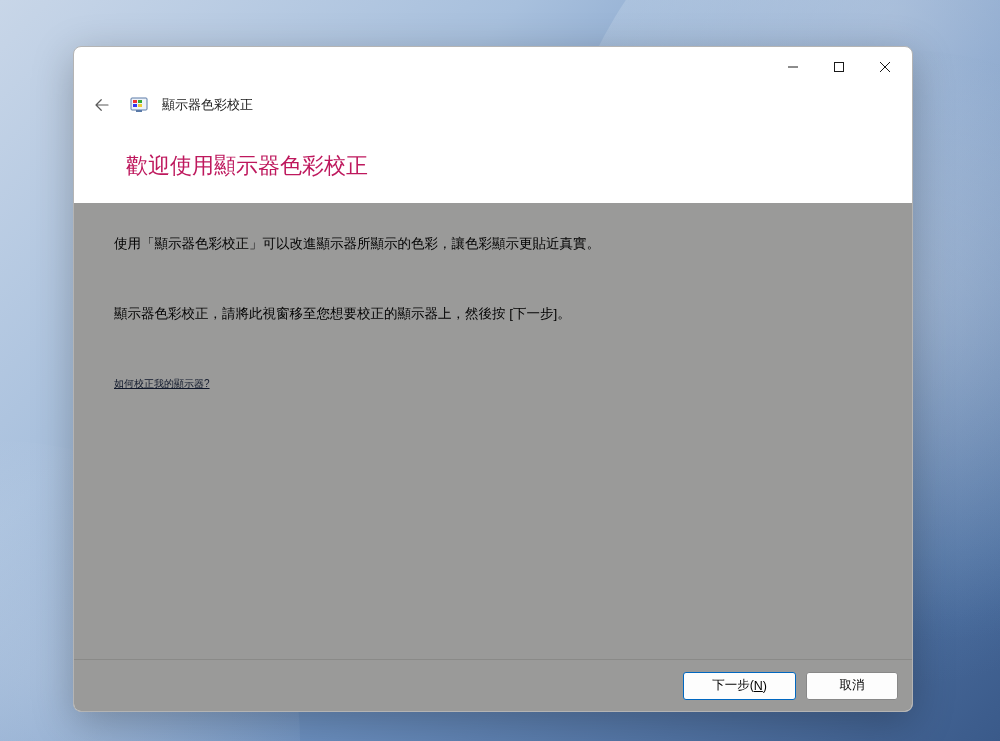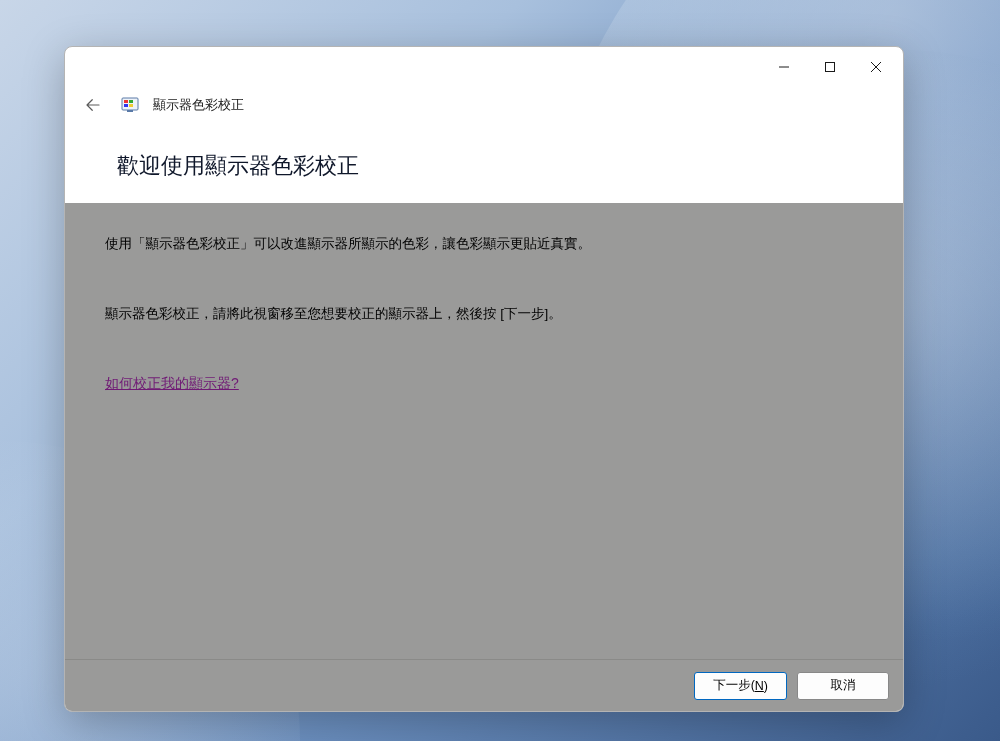--- a/index.html
+++ b/index.html
@@ -17,21 +17,21 @@
     background: radial-gradient(circle at 30% 30%, rgba(255,255,255,0.35), rgba(130,170,210,0.15) 60%, transparent 70%);
     transform: rotate(20deg); }
   .bg-wave2 { width: 700px; height: 700px; right: -250px; top: 50px;
     background: radial-gradient(circle at 40% 40%, rgba(255,255,255,0.25), rgba(90,130,180,0.12) 55%, transparent 65%);
     transform: rotate(35deg); }
   .bg-wave3 { width: 600px; height: 600px; left: -300px; bottom: -300px;
     background: radial-gradient(circle at 60% 40%, rgba(255,255,255,0.2), rgba(140,170,210,0.1) 60%, transparent 70%); }
 
   .window {
     position: absolute;
-    left: 64px; top: 46px;
+    left: 73px; top: 46px;
     width: 840px; height: 666px;
     background: #fff;
     border: 1px solid #b4b4b4;
     border-radius: 8px;
     box-shadow: 0 10px 40px rgba(0,0,0,0.25);
     display: flex;
     flex-direction: column;
     overflow: hidden;
   }
   .titlebar {
@@ -56,50 +56,50 @@
     width: 28px; height: 28px;
     display: flex; align-items: center; justify-content: center;
     color: #5a5a5a;
   }
   .app-icon {
     width: 18px; height: 18px;
     display: inline-flex;
   }
   .app-title { font-size: 13px; color: #1a1a1a; }
   .heading-row { padding: 20px 0 22px 52px; }
-  .heading { color: #0f172a; font-size: 22px; font-weight: 400; }
+  .heading { color: #be185d; font-size: 22px; font-weight: 400; }
   .content {
     flex: 1;
     background: #9a9a99;
     padding: 30px 40px;
     color: #000;
     font-size: 13.5px;
     line-height: 1.6;
   }
   .content p { margin-bottom: 48px; }
-  .content a { color: #701a75; text-decoration: underline; font-size: 14px; }
+  .content a { color: #0f172a; text-decoration: underline; font-size: 10px; }
   .footer {
     height: 52px;
     background: #9a9a99;
     border-top: 1px solid #8a8a88;
     display: flex;
     justify-content: flex-end;
     align-items: center;
     gap: 10px;
     padding-right: 14px;
   }
   .btn {
     min-width: 92px;
     height: 28px;
     background: #fdfdfd;
     border: 1px solid #888;
     border-radius: 3px;
     font-size: 12.5px;
     font-family: inherit;
-    padding: 0 18px;
+    padding: 0 28px;
     display: inline-flex; align-items: center; justify-content: center;
     cursor: pointer;
   }
   .btn.primary { border: 1.5px solid #0067c0; }
   .u { text-decoration: underline; }
 </style>
 </head>
 <body>
 
 <div class="bg-wave bg-wave3"></div>

